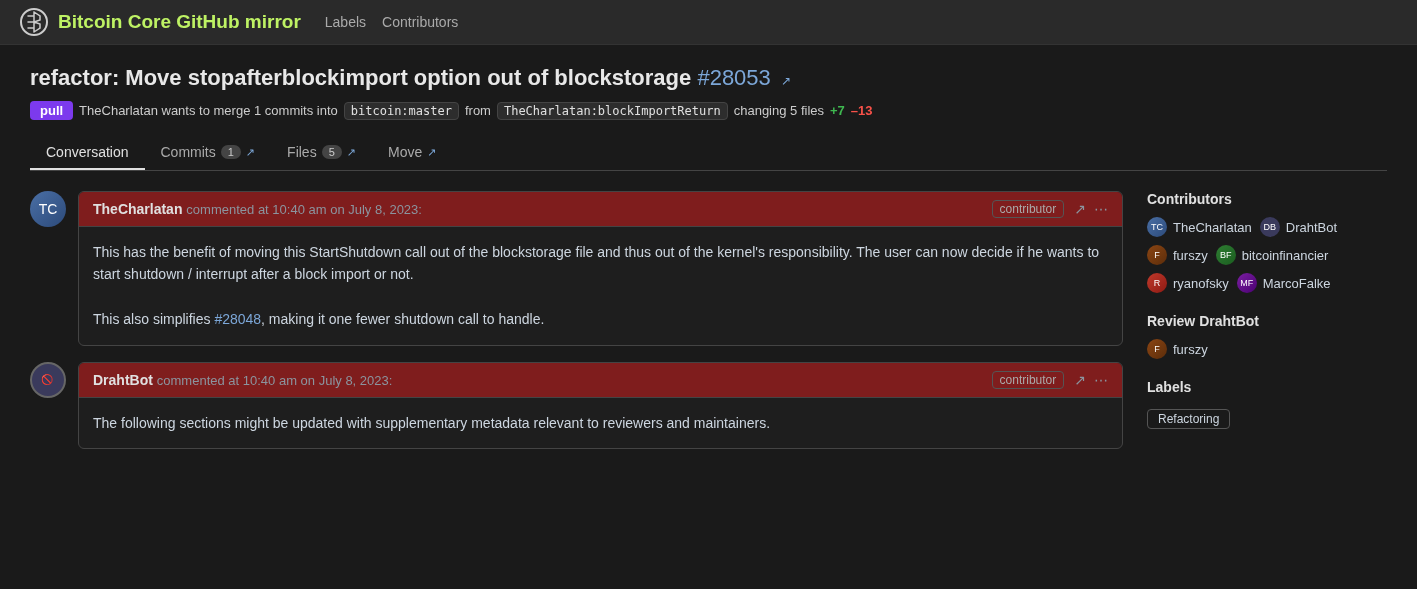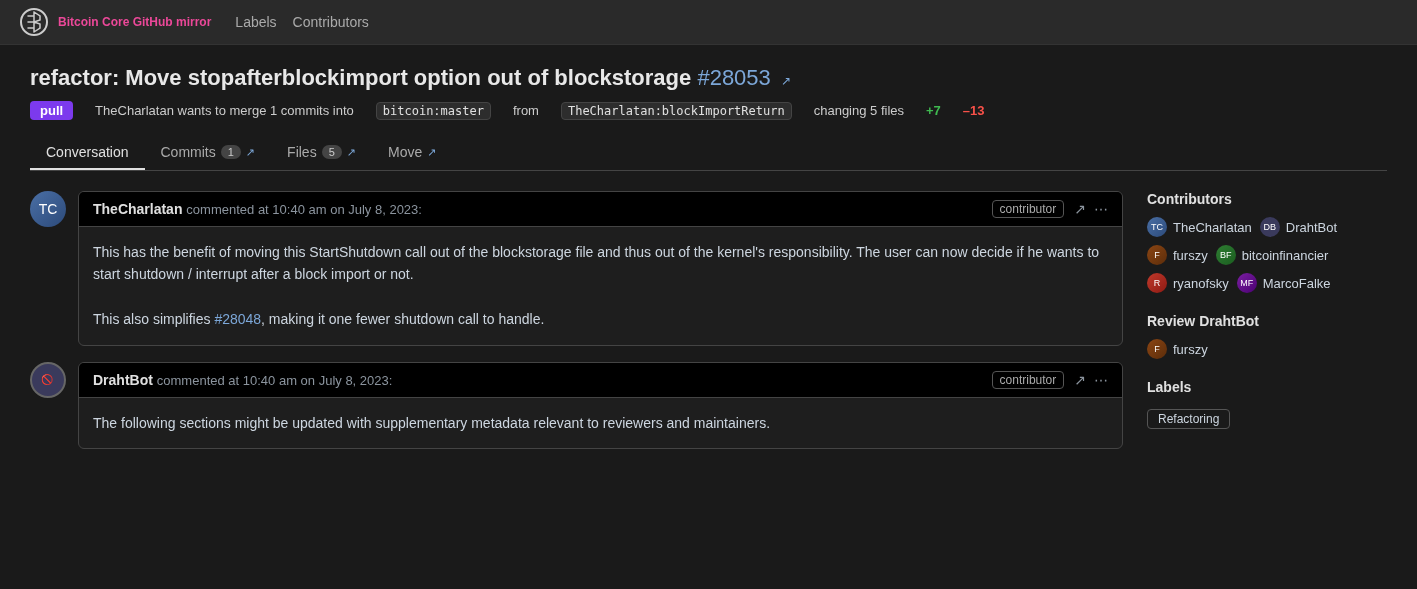--- a/index.html
+++ b/index.html
@@ -16,23 +16,23 @@
       display: flex;
       align-items: center;
       padding: 8px 20px;
       gap: 24px;
       border-bottom: 1px solid #333;
     }
     .navbar-brand {
       display: flex;
       align-items: center;
       gap: 10px;
-      color: #ec4899;
+      color: #bef264;
       font-weight: 600;
-      font-size: 12px;
+      font-size: 19px;
     }
     .logo-icon {
       width: 28px;
       height: 28px;
     }
     .navbar-links {
       display: flex;
       gap: 16px;
     }
     .navbar-link {
@@ -63,21 +63,21 @@
     .external-icon {
       color: #7ca7d8;
       font-size: 12px;
       margin-left: 4px;
     }
 
     
     .pr-meta {
       display: flex;
       align-items: center;
-      gap: 22px;
+      gap: 6px;
       margin-bottom: 16px;
       flex-wrap: wrap;
       font-size: 13px;
     }
     .pull-badge {
       background: #7c3aed;
       color: #fff;
       padding: 2px 10px;
       border-radius: 4px;
       font-weight: 600;
@@ -168,21 +168,21 @@
     }
 
     .comment-box {
       flex: 1;
       border: 1px solid #444;
       border-radius: 6px;
       background: #1e1e1e;
       overflow: hidden;
     }
     .comment-header {
-      background: #000000;
+      background: #7f1d1d;
       border-bottom: 1px solid #444;
       padding: 8px 14px;
       display: flex;
       align-items: center;
       justify-content: space-between;
     }
     .comment-author {
       font-weight: 700;
       color: #e0e0e0;
     }

